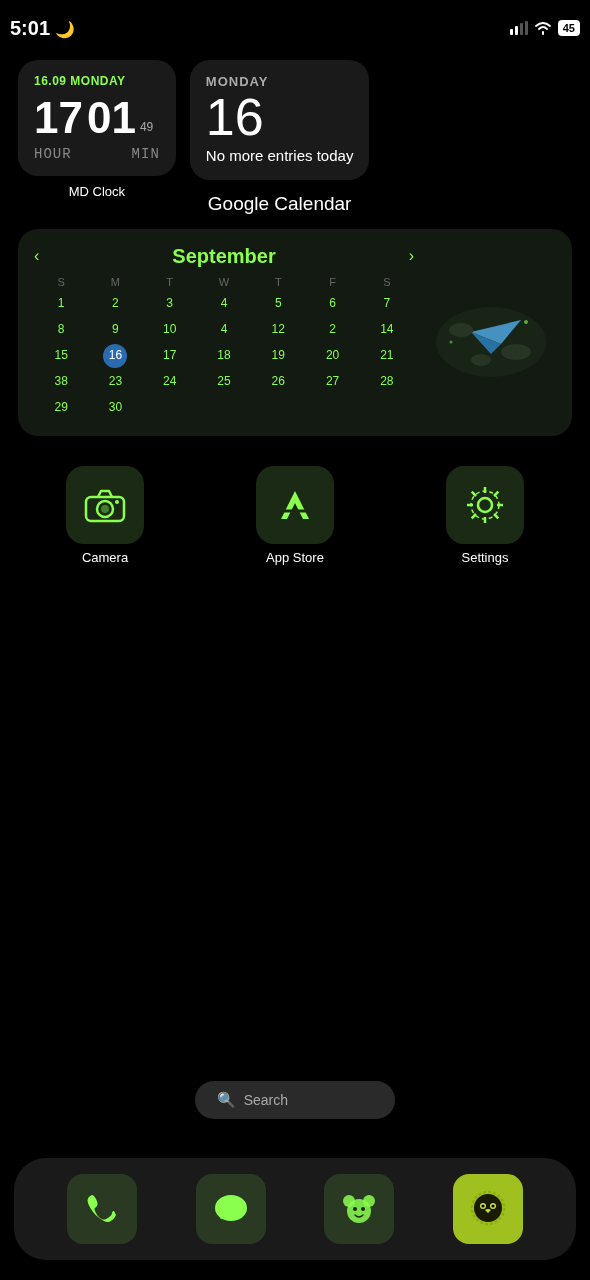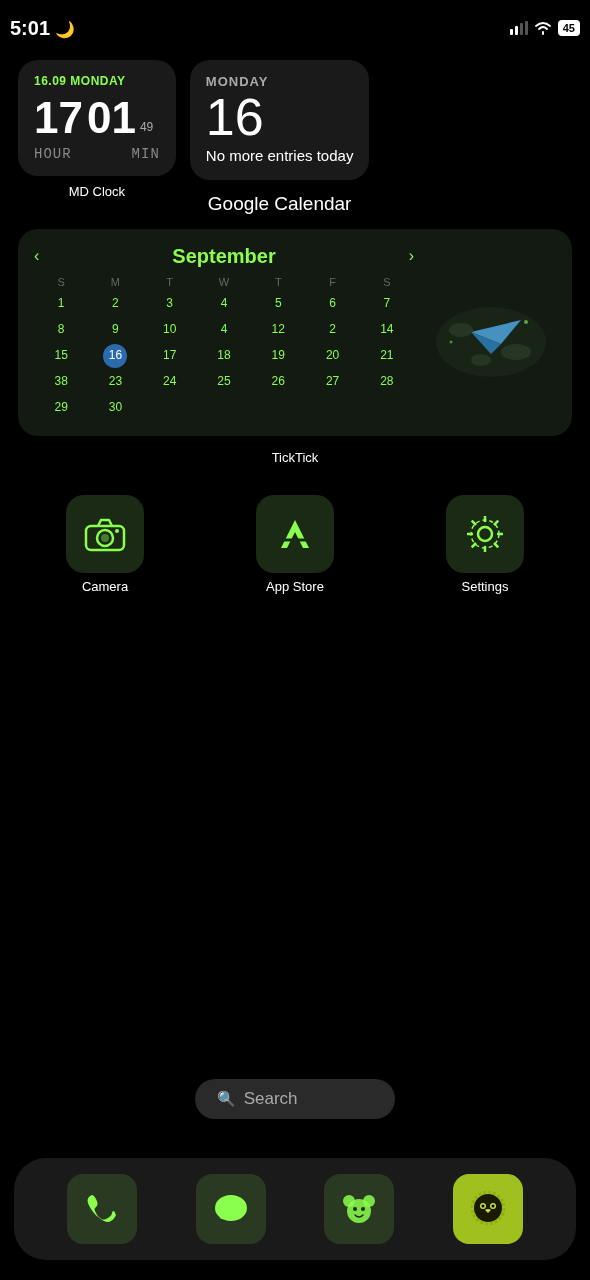--- a/index.html
+++ b/index.html
@@ -295,21 +295,21 @@
       align-items: center;
       gap: 8px;
       width: 200px;
     }
     .search-icon-dot {
       color: #aaa;
       font-size: 15px;
     }
     .search-text {
       color: #aaa;
-      font-size: 17px;
+      font-size: 14px;
     }
 
     
     .dock {
       position: absolute;
       bottom: 20px;
       left: 14px;
       right: 14px;
       background: #1a1a1a;
       border-radius: 32px;
@@ -461,21 +461,20 @@
 
           <ellipse cx="30" cy="48" rx="12" ry="7" fill="#2a3a28" opacity="0.8"></ellipse>
           <ellipse cx="85" cy="70" rx="15" ry="8" fill="#2a3a28" opacity="0.8"></ellipse>
           <ellipse cx="50" cy="78" rx="10" ry="6" fill="#2a3a28" opacity="0.8"></ellipse>
 
           <circle cx="95" cy="40" r="2" fill="#8aff4e" opacity="0.6"></circle>
           <circle cx="20" cy="60" r="1.5" fill="#8aff4e" opacity="0.5"></circle>
         </svg>
       </div>
     </div>
-    <div class="ticktick-title">TickTick</div>
   </div>
 
 </div>
 
 <div class="app-icons-row" style="margin-top: 20px;">
 
   <div class="app-icon-wrapper">
     <div class="app-icon icon-camera">
       <svg width="42" height="36" viewBox="0 0 42 36">
         <rect x="2" y="10" width="38" height="24" rx="5" fill="none" stroke="#8aff4e" stroke-width="2.5"></rect>

